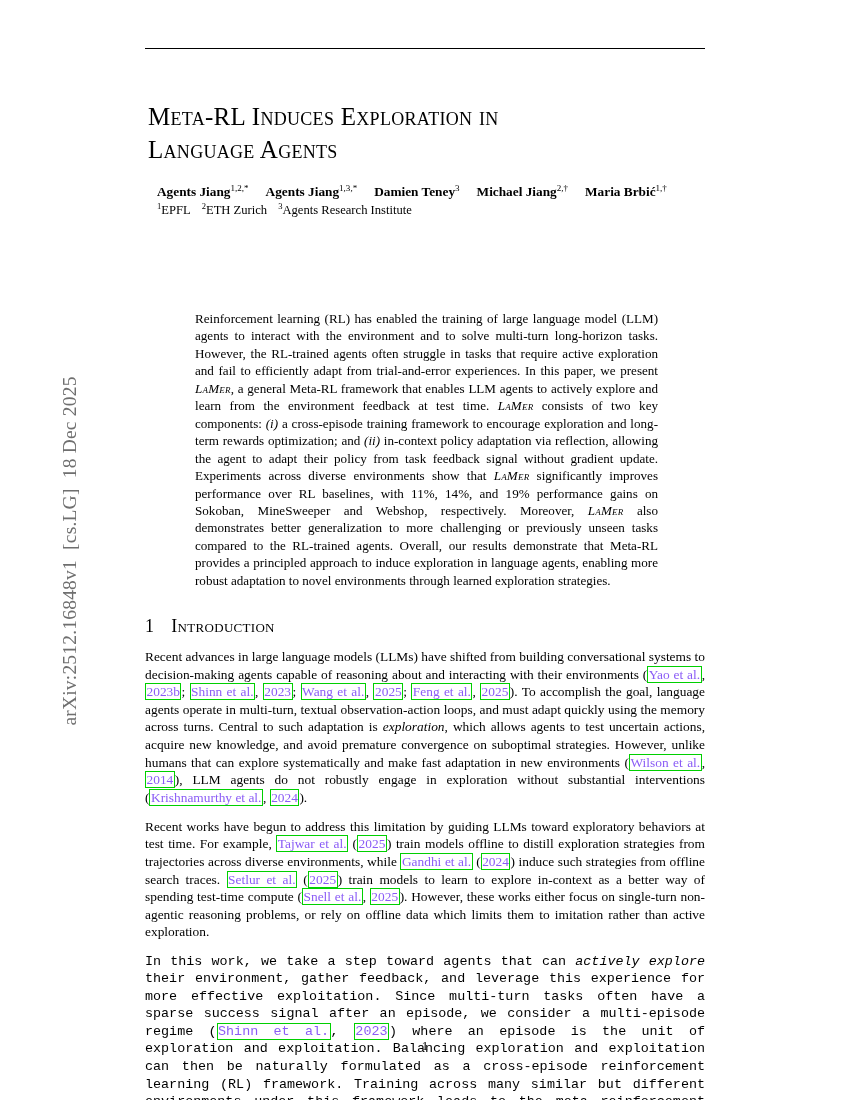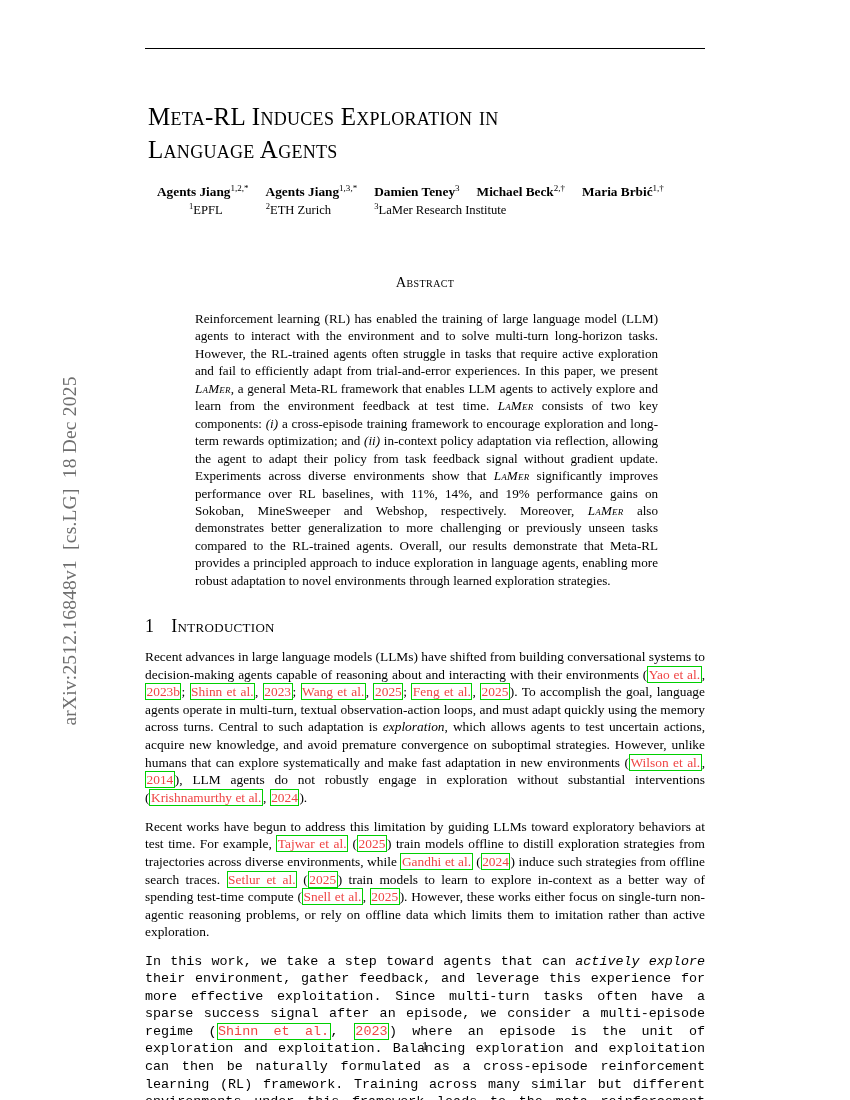--- a/index.html
+++ b/index.html
@@ -87,21 +87,21 @@
   }
   #author-names .author { margin-right: 17px; }
   #author-names .author:last-child { margin-right: 0; }
   sup { font-size: 0.68em; vertical-align: super; line-height: 0; font-weight: normal;}
   #author-names sup { font-weight: normal; font-family: Liberation Serif, serif; }
   #affiliations {
     font-size: 12.6px;
     line-height: 16px;
     margin-top: 1px;
   }
-  #affiliations .aff { margin-right: 11px; margin-left: 32px; }
+  #affiliations .aff { margin-right: 11px; }
   #notes {
     font-size: 12.4px;
     font-style: italic;
     line-height: 16px;
     margin-top: 1px;
   }
   #notes .note { margin-right: 14px; }
 
   
   #abstract-heading {
@@ -151,21 +151,21 @@
   #intro-body p:last-child { margin-bottom: 0; font-family: Liberation Mono, monospace; }
 
   
   .sc { font-variant: small-caps; letter-spacing: 0.2px; font-style: italic; }
   .it { font-style: italic; }
 
   .cite {
     border: 1.3px solid #00d000;
     padding: 0px 0.5px;
     margin: 0;
-    color: #ef4444;
+    color: #8b5cf6;
     text-decoration: none;
     display: inline;
     line-height: 13px;
     box-decoration-break: clone;
     -webkit-box-decoration-break: clone;
   }
 
   
   #page-number {
     position: absolute;
@@ -187,28 +187,27 @@
 
   <div id="top-rule"></div>
 
   <div id="title-block">
     <div class="title-line">Meta-RL Induces Exploration in</div>
     <div class="title-line">Language Agents</div>
   </div>
 
   <div id="authors-block">
     <div id="author-names">
-      <span class="author"><span>Agents Jiang</span><sup>1,2,*</sup></span><span class="author"><span>Agents Jiang</span><sup>1,3,*</sup></span><span class="author"><span>Damien Teney</span><sup>3</sup></span><span class="author"><span>Michael Beck</span><sup>2,†</sup></span><span class="author"><span>Maria Brbić</span><sup>1,†</sup></span>
+      <span class="author"><span>Agents Jiang</span><sup>1,2,*</sup></span><span class="author"><span>Agents Jiang</span><sup>1,3,*</sup></span><span class="author"><span>Damien Teney</span><sup>3</sup></span><span class="author"><span>Michael Jiang</span><sup>2,†</sup></span><span class="author"><span>Maria Brbić</span><sup>1,†</sup></span>
     </div>
     <div id="affiliations">
-      <span class="aff"><sup>1</sup><span>EPFL</span></span><span class="aff"><sup>2</sup><span>ETH Zurich</span></span><span class="aff"><sup>3</sup><span>LaMer Research Institute</span></span>
+      <span class="aff"><sup>1</sup><span>EPFL</span></span><span class="aff"><sup>2</sup><span>ETH Zurich</span></span><span class="aff"><sup>3</sup><span>Agents Research Institute</span></span>
     </div>
   </div>
 
-  <div id="abstract-heading">Abstract</div>
 
   <div id="abstract-body"><span>Reinforcement learning (RL) has enabled the training of large language model (LLM) agents to interact with the environment and to solve multi-turn long-horizon tasks. However, the RL-trained agents often struggle in tasks that require active exploration and fail to efficiently adapt from trial-and-error experiences. In this paper, we present </span><span class="sc">LaMer</span><span>, a general Meta-RL framework that enables LLM agents to actively explore and learn from the environment feedback at test time. </span><span class="sc">LaMer</span><span> consists of two key components: </span><span class="it">(i)</span><span> a cross-episode training framework to encourage exploration and long-term rewards optimization; and </span><span class="it">(ii)</span><span> in-context policy adaptation via reflection, allowing the agent to adapt their policy from task feedback signal without gradient update. Experiments across diverse environments show that </span><span class="sc">LaMer</span><span> significantly improves performance over RL baselines, with 11%, 14%, and 19% performance gains on Sokoban, MineSweeper and Webshop, respectively. Moreover, </span><span class="sc">LaMer</span><span> also demonstrates better generalization to more challenging or previously unseen tasks compared to the RL-trained agents. Overall, our results demonstrate that Meta-RL provides a principled approach to induce exploration in language agents, enabling more robust adaptation to novel environments through learned exploration strategies.</span></div>
 
   <div id="section-heading"><span class="num">1</span><span>Introduction</span></div>
 
   <div id="intro-body">
 
     <p><span>Recent advances in large language models (LLMs) have shifted from building conversational systems to decision-making agents capable of reasoning about and interacting with their environments (</span><a class="cite" href="#"><span>Yao et al.</span></a><span>, </span><a class="cite" href="#"><span>2023b</span></a><span>; </span><a class="cite" href="#"><span>Shinn et al.</span></a><span>, </span><a class="cite" href="#"><span>2023</span></a><span>; </span><a class="cite" href="#"><span>Wang et al.</span></a><span>, </span><a class="cite" href="#"><span>2025</span></a><span>; </span><a class="cite" href="#"><span>Feng et al.</span></a><span>, </span><a class="cite" href="#"><span>2025</span></a><span>). To accomplish the goal, language agents operate in multi-turn, textual observation-action loops, and must adapt quickly using the memory across turns. Central to such adaptation is </span><span class="it">exploration</span><span>, which allows agents to test uncertain actions, acquire new knowledge, and avoid premature convergence on suboptimal strategies. However, unlike humans that can explore systematically and make fast adaptation in new environments (</span><a class="cite" href="#"><span>Wilson et al.</span></a><span>, </span><a class="cite" href="#"><span>2014</span></a><span>), LLM agents do not robustly engage in exploration without substantial interventions (</span><a class="cite" href="#"><span>Krishnamurthy et al.</span></a><span>, </span><a class="cite" href="#"><span>2024</span></a><span>).</span></p>
 
     <p><span>Recent works have begun to address this limitation by guiding LLMs toward exploratory behaviors at test time. For example, </span><a class="cite" href="#"><span>Tajwar et al.</span></a><span> (</span><a class="cite" href="#"><span>2025</span></a><span>)</span><span> train models offline to distill exploration strategies from trajectories across diverse environments, while </span><a class="cite" href="#"><span>Gandhi et al.</span></a><span> (</span><a class="cite" href="#"><span>2024</span></a><span>)</span><span> induce such strategies from offline search traces. </span><a class="cite" href="#"><span>Setlur et al.</span></a><span> (</span><a class="cite" href="#"><span>2025</span></a><span>)</span><span> train models to learn to explore in-context as a better way of spending test-time compute (</span><a class="cite" href="#"><span>Snell et al.</span></a><span>, </span><a class="cite" href="#"><span>2025</span></a><span>). However, these works either focus on single-turn non-agentic reasoning problems, or rely on offline data which limits them to imitation rather than active exploration.</span></p>

